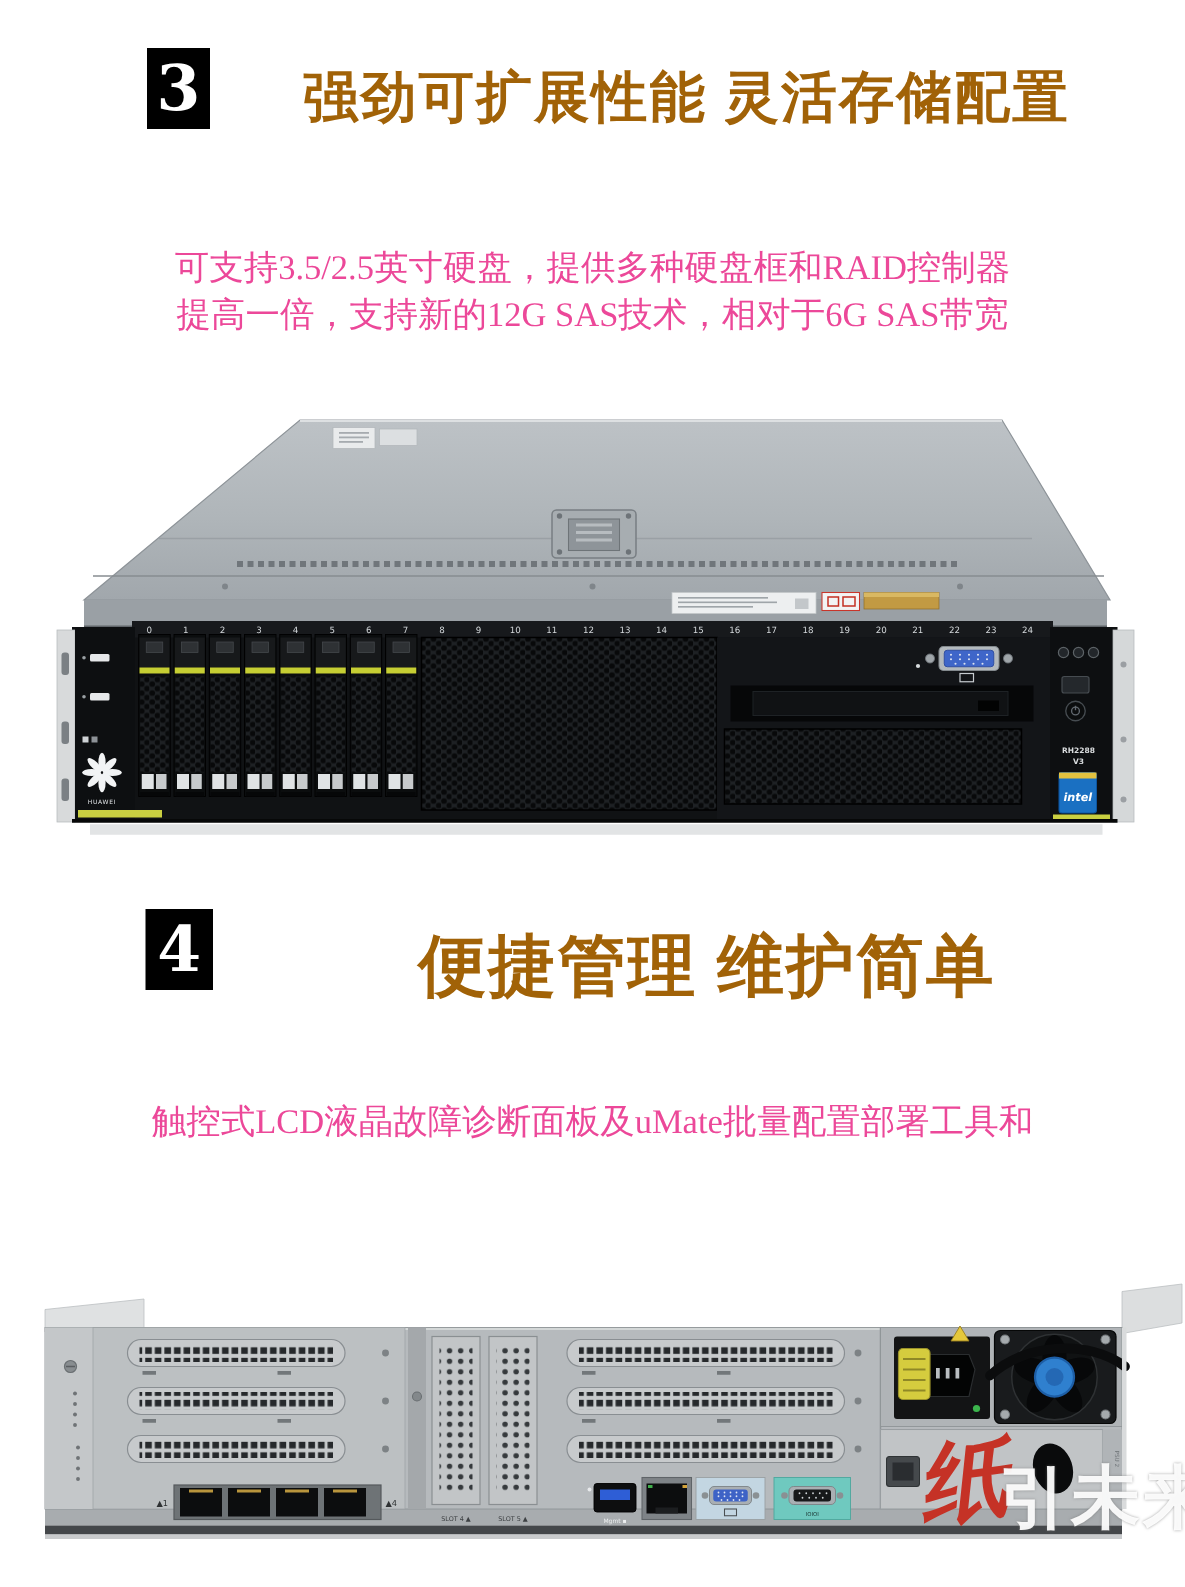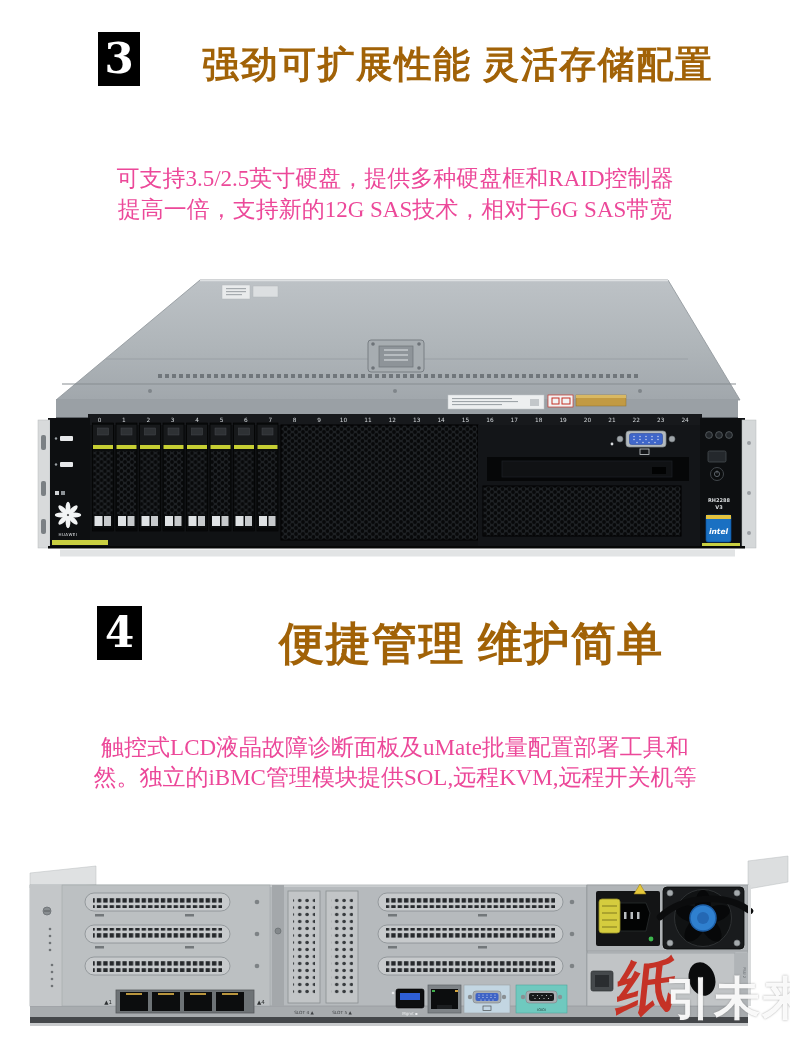--- a/index.html
+++ b/index.html
@@ -241,21 +241,20 @@
 
     <rect x="48" y="303" width="697" height="2.5" fill="#070808"></rect>
     <rect x="60" y="306.5" width="675" height="7" fill="#e2e4e5"></rect>
   </svg>
 
   <div class="numbox numbox4">4</div>
   <div class="sec-title title4">便捷管理 维护简单</div>
 
   <div class="body-text body4">
     <div>触控式LCD液晶故障诊断面板及uMate批量配置部署工具和</div>
-    <div>然。独立的iBMC管理模块提供SOL,远程KVM,远程开关机等</div>
   </div>
 
   <svg class="photo photo-rear" width="790" height="185" viewBox="0 0 790 185">
     <defs>
       <pattern id="sqP" patternUnits="userSpaceOnUse" width="6.4" height="7">
         <rect x="0.8" y="1.2" width="4.4" height="4.4" fill="#26292c"></rect>
       </pattern>
       <pattern id="dotV" patternUnits="userSpaceOnUse" width="7.4" height="7">
         <circle cx="3.7" cy="3.5" r="1.8" fill="#35393c"></circle>
       </pattern>

